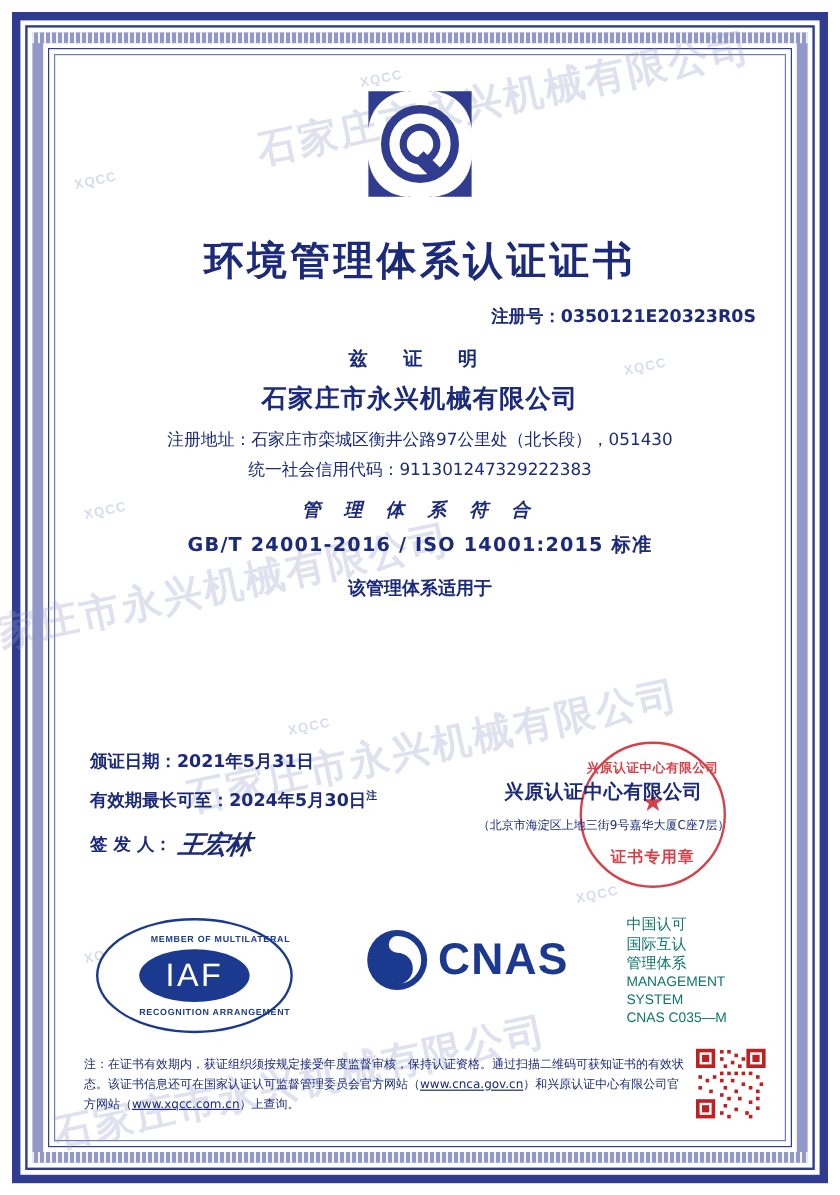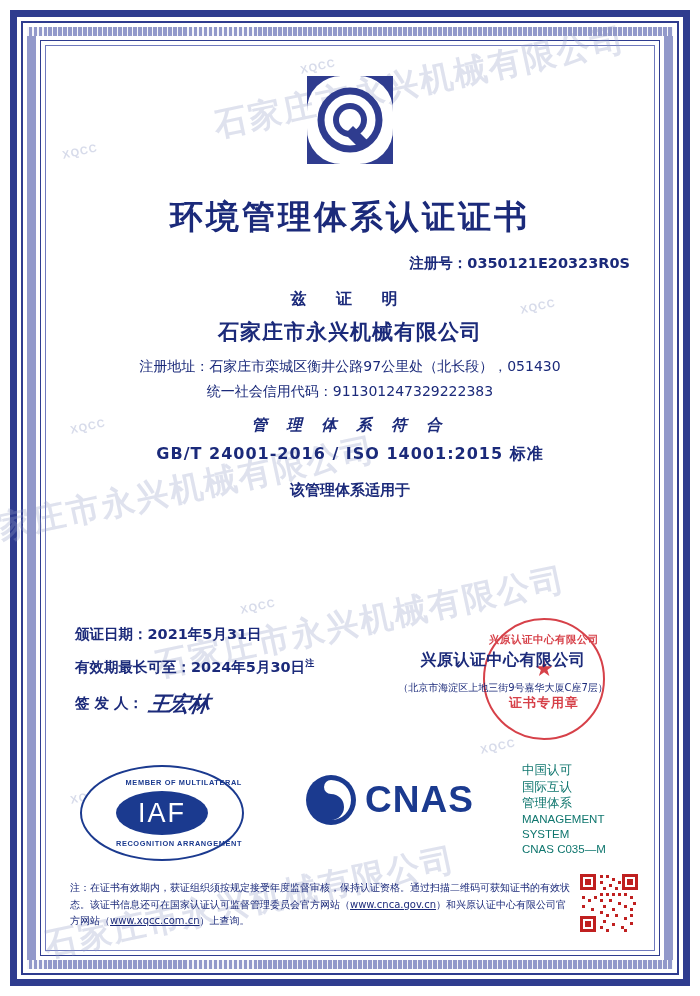--- a/index.html
+++ b/index.html
@@ -264,21 +264,21 @@
     top: 13px;
     width: 118px;
     text-align: center;
     font-size: 10.5px;
     font-weight: bold;
     letter-spacing: .5px;
     font-family: "DejaVu Sans", sans-serif;
   }
   .stamp-bottom {
     position: absolute;
-    bottom: 26px;
+    bottom: 15px;
     font-size: 13px;
     font-weight: bold;
     letter-spacing: 1px;
     font-family: "DejaVu Sans", sans-serif;
   }
 
   
   .marks {
     position: absolute;
     left: 70px;

